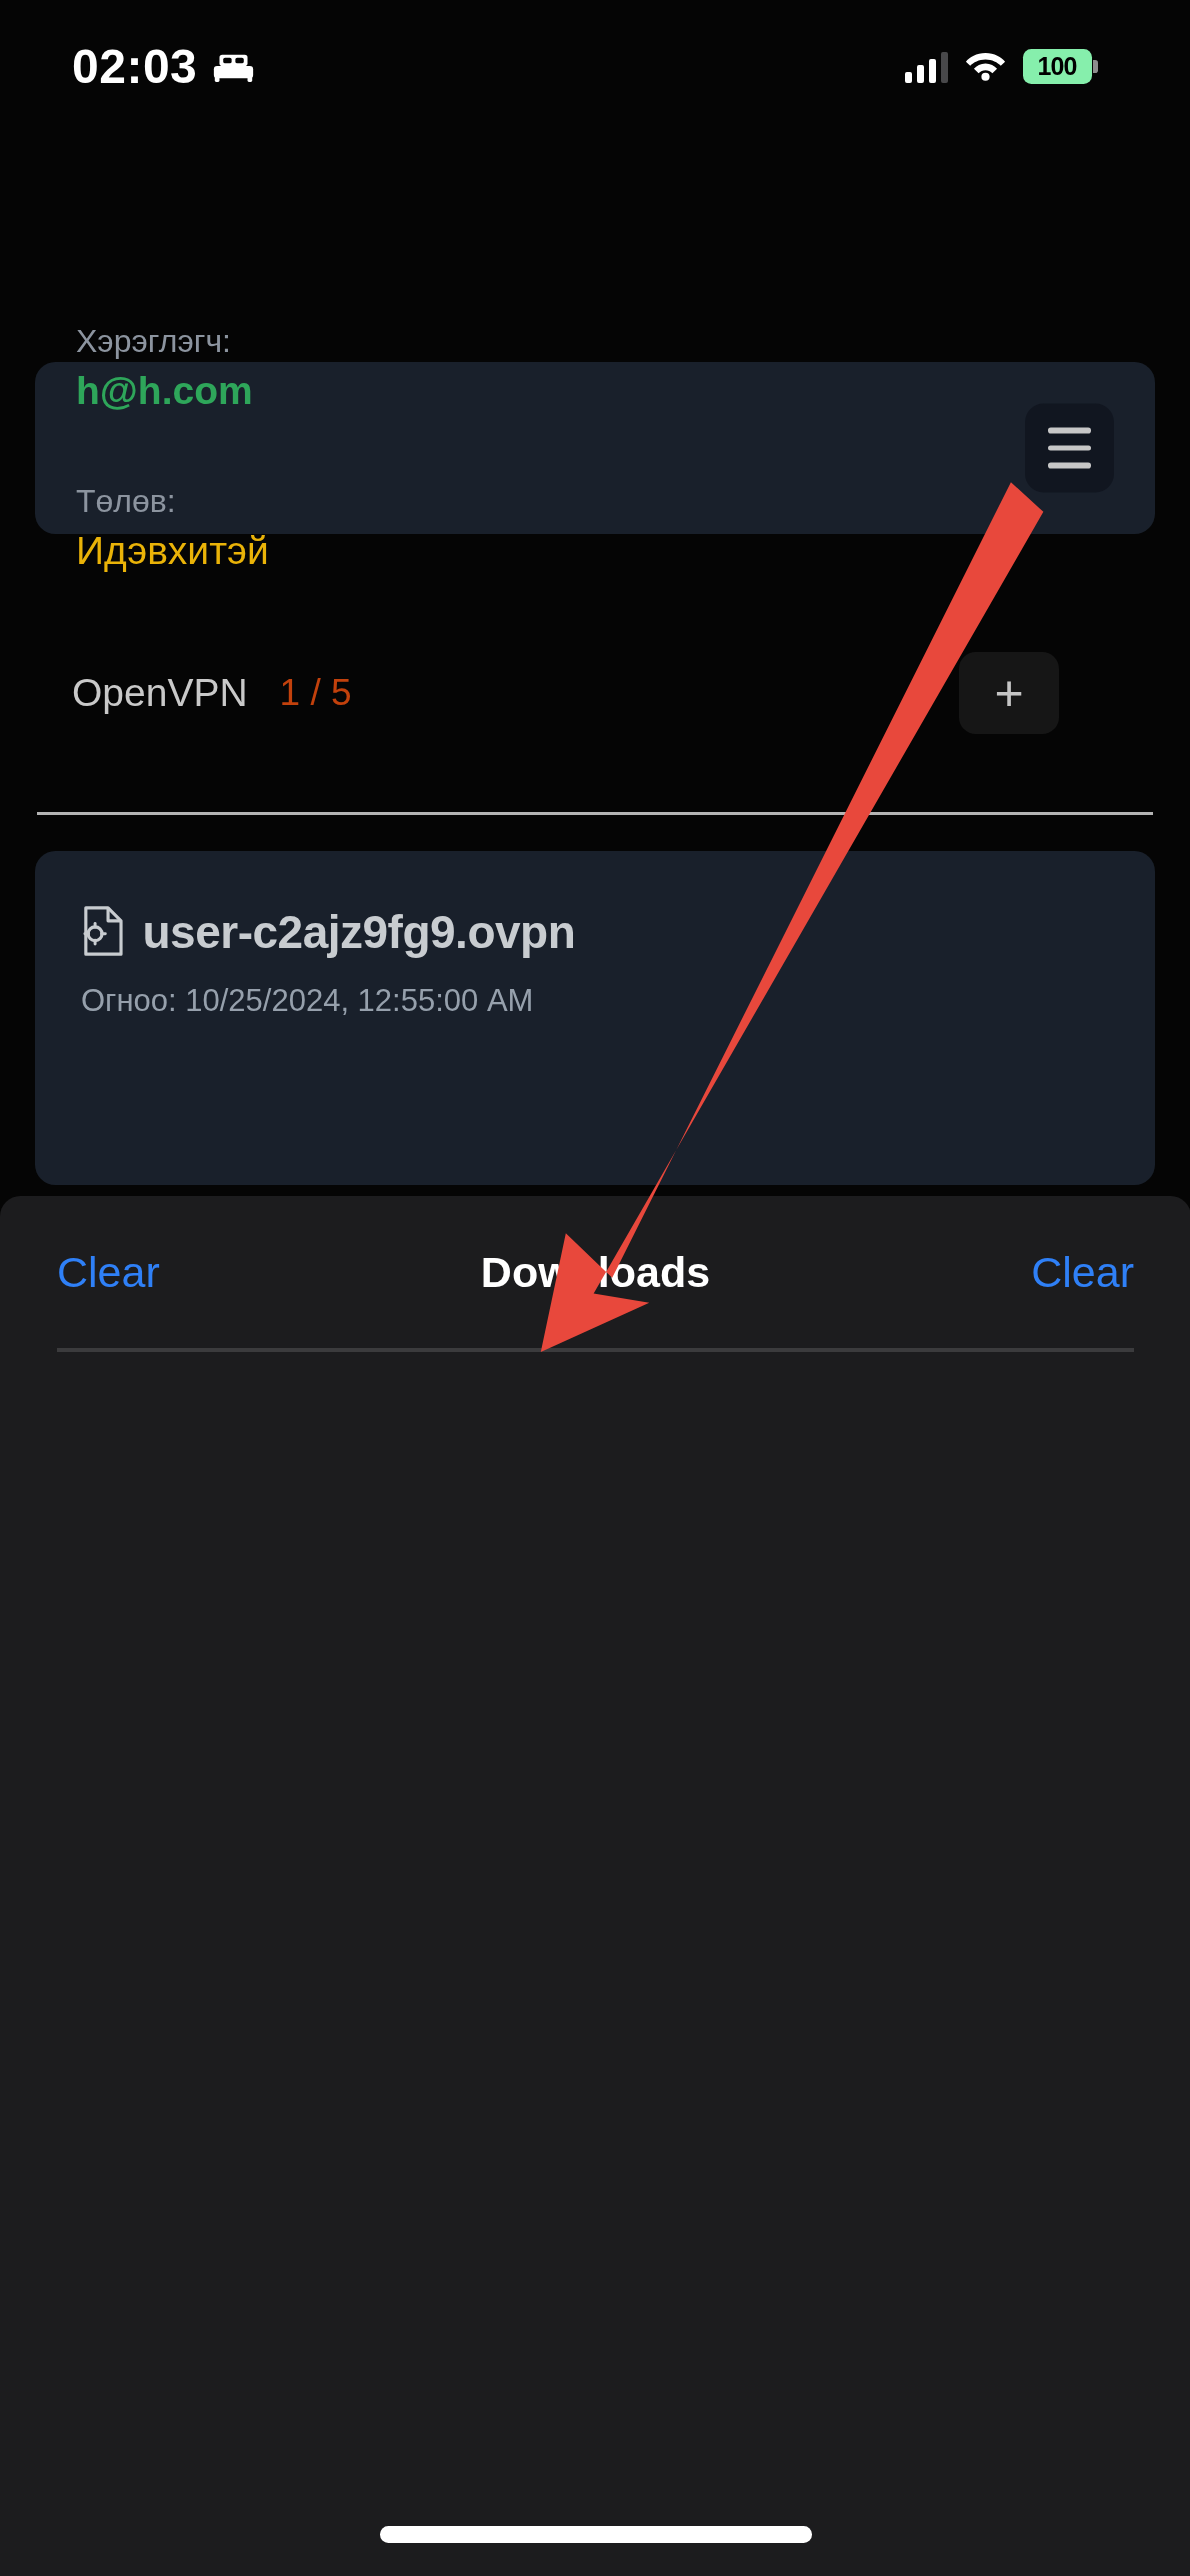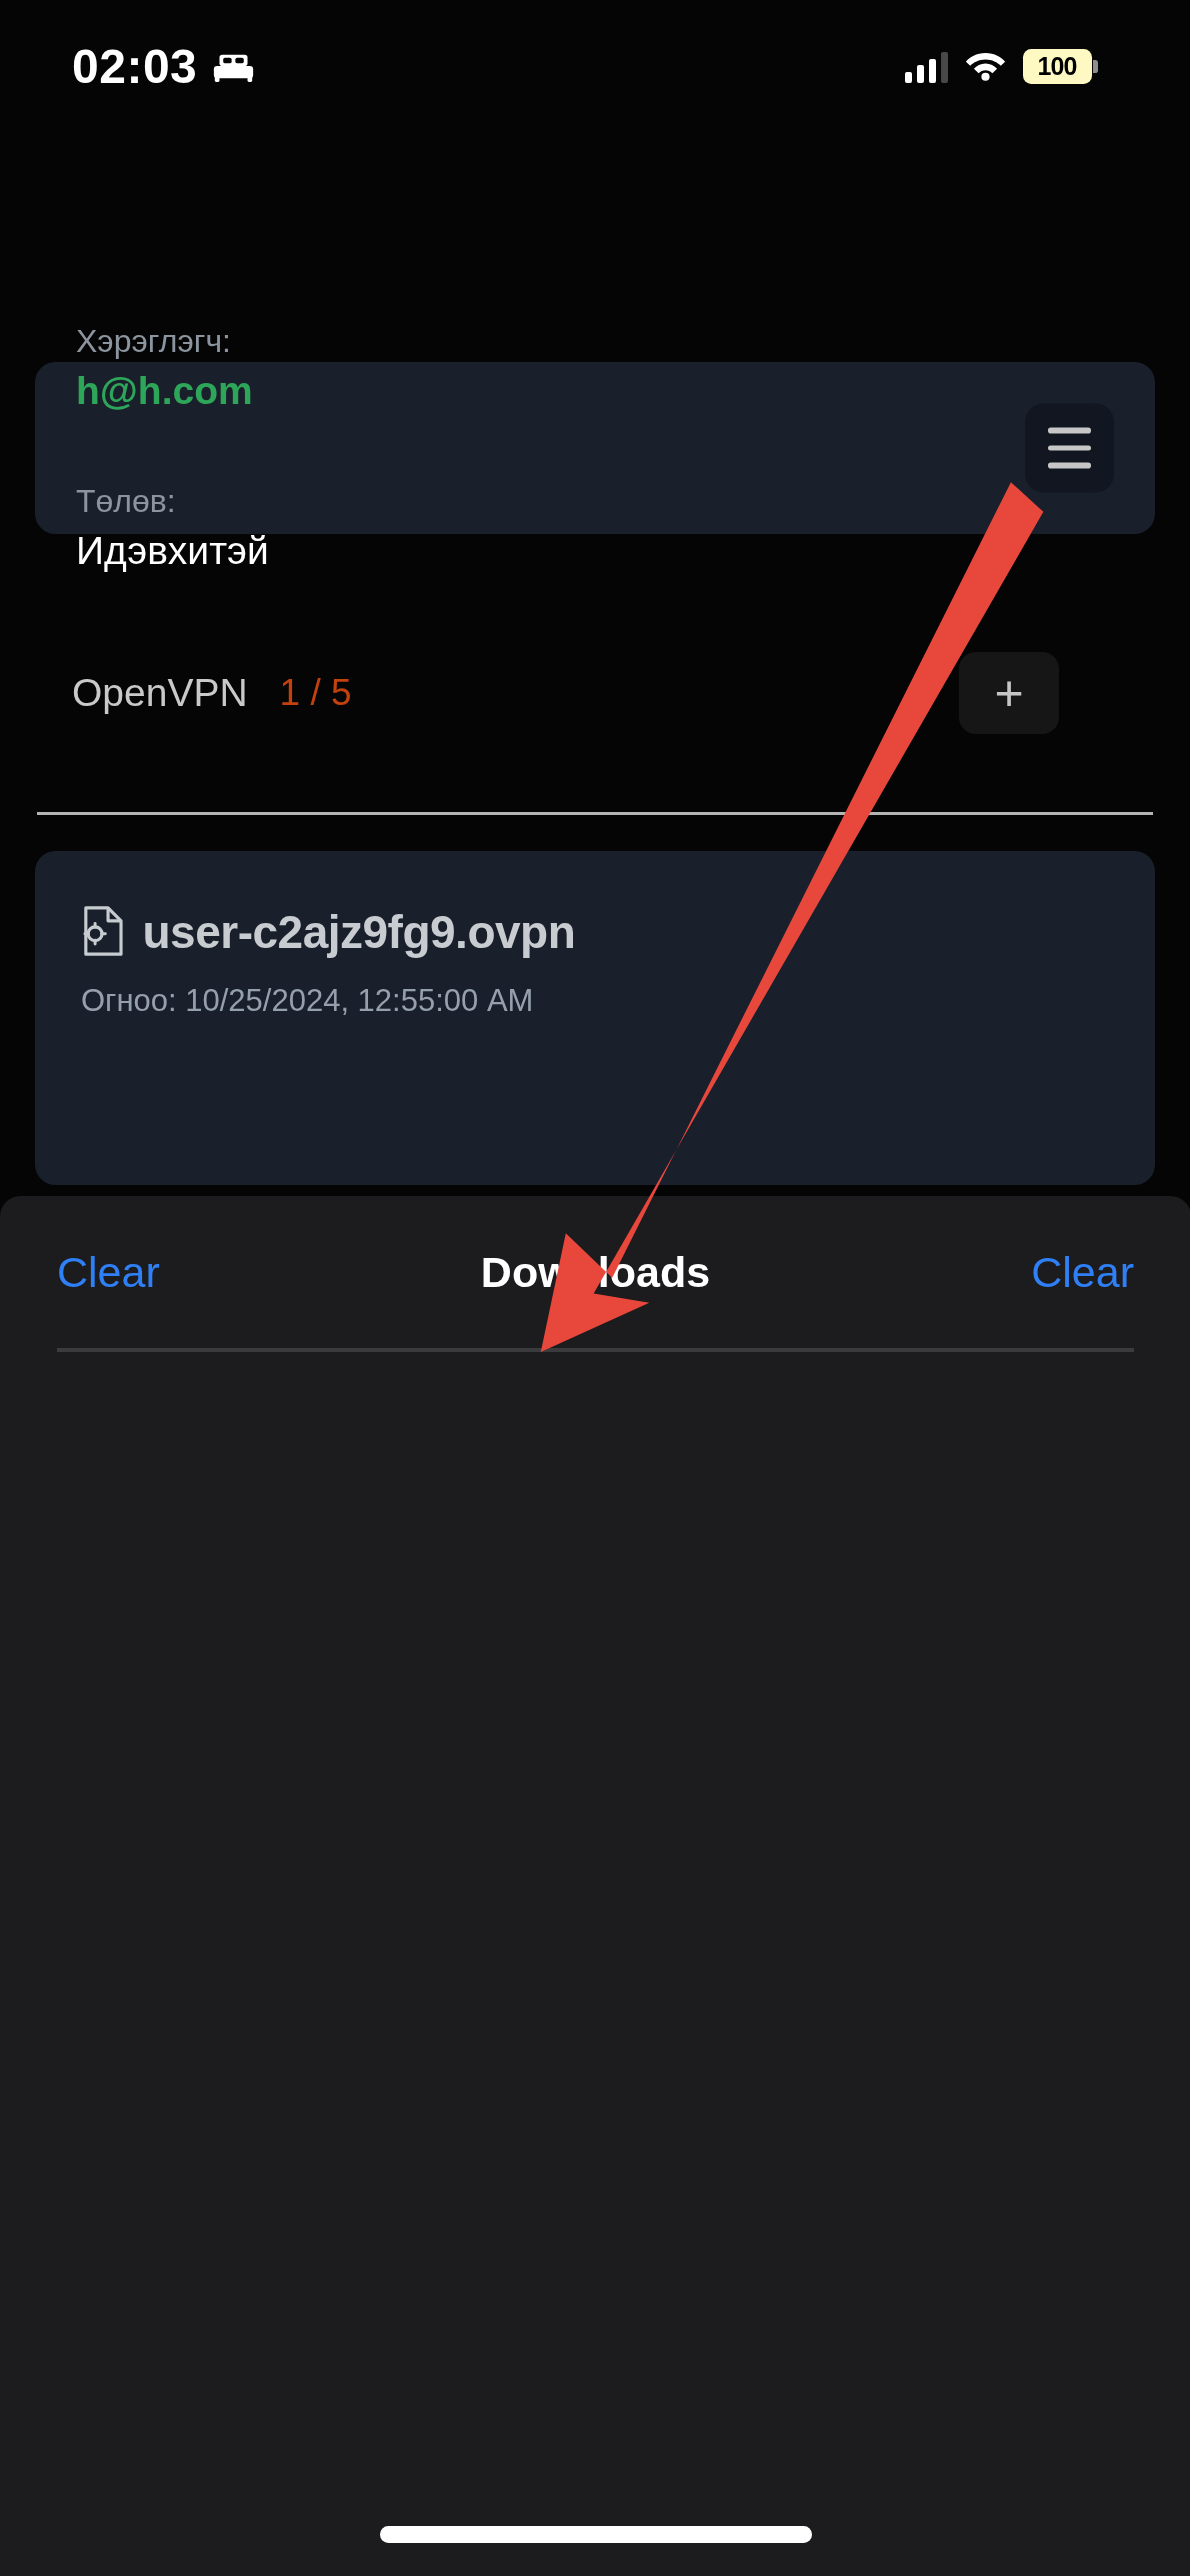--- a/index.html
+++ b/index.html
@@ -32,21 +32,21 @@
   .signal-bars i { width:7.4px; background:#fff; border-radius:1.9px; display:block; }
   .signal-bars i.b1 { height:11px; }
   .signal-bars i.b2 { height:17.6px; }
   .signal-bars i.b3 { height:24px; }
   .signal-bars i.b4 { height:31px; background:#48484a; }
 
   .battery {
     display:flex; align-items:center;
   }
   .battery-body {
-    width:69px; height:35px; background:#fef9c3; border-radius:8.3px;
+    width:69px; height:35px; background:#86efac; border-radius:8.3px;
     display:flex; align-items:center; justify-content:center;
     color:#000; font-size:25px; font-weight:700; letter-spacing:-0.9px;
   }
   .battery-cap {
     width:4.6px; height:13px; background:#fff; border-radius:0 2.8px 2.8px 0;
     margin-left:1.9px; opacity:.55;
   }
 
   
   #account-card {
@@ -54,21 +54,21 @@
     width:1120px; height:172px;
     background:#19202b; border-radius:20.4px;
     display:flex; align-items:center;
   }
   #account-fields { display:flex; padding-left:41px; gap:70px;flex-direction:column; }
   .field-label {
     font-size:32px; color:#8c949f; margin-bottom:9.3px; white-space:nowrap;
   }
   .field-value { font-size:39px; white-space:nowrap; }
   #account-user-value { color:#2ea65a; font-weight:600; }
-  #account-status-value { color:#ffffff; }
+  #account-status-value { color:#eab308; }
 
   #menu-button {
     position:absolute; right:41px; top:50%; transform:translateY(-50%);
     width:89px; height:89px; background:#111620; border-radius:18.5px;
     display:flex; flex-direction:column; align-items:center; justify-content:center;
     gap:12px;
   }
   #menu-button span { display:block; width:43px; height:5.6px; background:#c7c7c7; border-radius:2.8px; }
 
   

